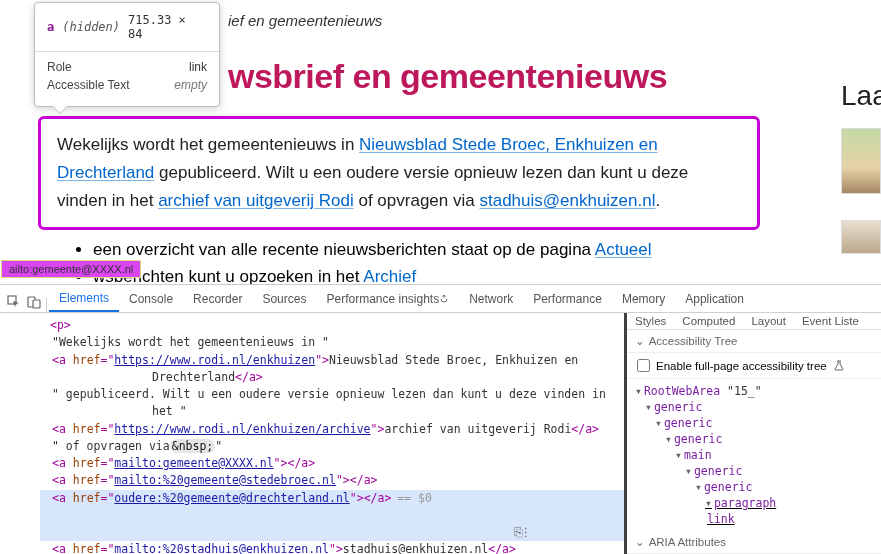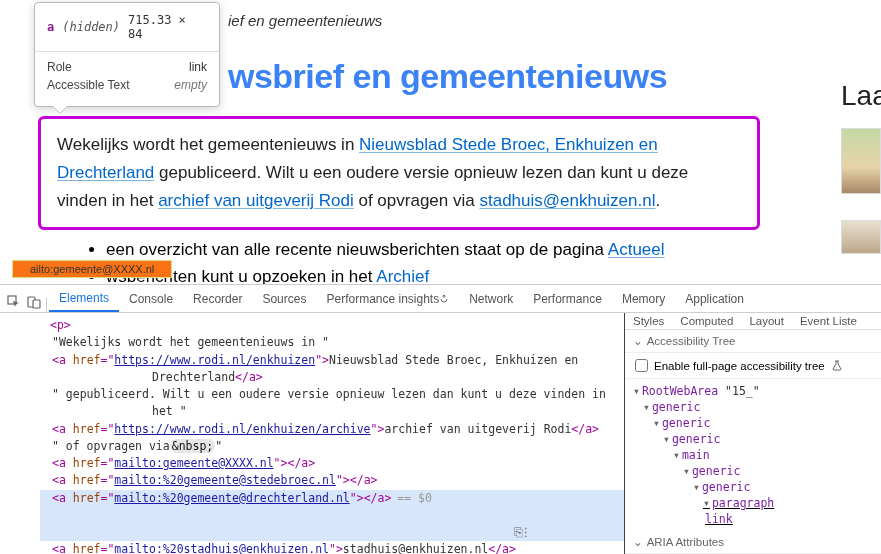--- a/index.html
+++ b/index.html
@@ -1,44 +1,44 @@
 <!DOCTYPE html>
 <html><head>
 <meta charset="utf-8">
 <style>
 * { box-sizing: border-box; margin: 0; padding: 0; }
 body { font-family: -apple-system, BlinkMacSystemFont, "Segoe UI", Helvetica, Arial, sans-serif; font-size: 14px; background: #fff; width: 881px; height: 554px; overflow: hidden; position: relative; }
 
 
 .page { position: absolute; top: 0; left: 0; right: 0; height: 284px; padding: 0 28px 0 38px; }
 .breadcrumb { color: #333; font-size: 15px; padding-top: 12px; padding-left: 190px; font-style: italic; }
-.page-title { font-size: 34px; font-weight: 600; color: #3b82f6; margin-top: 28px; margin-left: 190px; letter-spacing: -0.5px; }
+.page-title { font-size: 34px; font-weight: 600; color: #be185d; margin-top: 28px; margin-left: 190px; letter-spacing: -0.5px; }
 .paragraph-box { border: 3px solid #c800d8; border-radius: 6px; padding: 12px 16px; margin-top: 20px; font-size: 17px; line-height: 1.65; color: #222; position: relative; width: 722px; }
 .paragraph-box a, .bullets a { color: #0066cc; text-decoration: underline; text-decoration-color: rgba(0,102,204,0.5); text-underline-offset: 2px; }
 .bullets { margin-top: 6px; margin-left: 44px; font-size: 17px; line-height: 1.6; }
-.bullets li { list-style: disc; margin-left: 24px; }
+.bullets li { list-style: disc; margin-left: 11px; }
 
 .sidebar-right { position: absolute; right: 0; top: 80px; width: 40px; }
 .sidebar-right .side-title { font-size: 28px; font-weight: 500; color: #222; }
 .thumb { width: 40px; height: 66px; background: linear-gradient(180deg,#c4d9a4 0%,#e6d3a8 60%,#a88865 100%); margin-top: 16px; border: 1px solid #ddd; }
 .thumb2 { width: 40px; height: 34px; background: linear-gradient(180deg,#e8e0d0 0%,#bca88a 100%); margin-top: 26px; border: 1px solid #ddd; }
 
 
 .tooltip { position: absolute; left: 34px; top: 2px; background: #fff; border: 1px solid #bbb; border-radius: 4px; box-shadow: 0 2px 8px rgba(0,0,0,0.18); width: 186px; padding: 10px 12px; z-index: 50; font-size: 12px; }
 .tooltip .top-row { display:flex; align-items:center; gap:8px; margin-bottom:10px; }
 .tooltip .tag { color:#8a1596; font-weight:600; font-family: Menlo, Consolas, monospace; }
 .tooltip .hidden { font-style: italic; color:#555; font-family: Menlo, Consolas, monospace; }
 .tooltip .dims { font-family: Menlo, Consolas, monospace; color:#333; margin-left:auto; }
 .tooltip .sep { border-top:1px solid #ddd; margin: 0 -12px 8px; }
 .tooltip .kv { display:flex; justify-content:space-between; margin:4px 0; color:#444; }
 .tooltip .kv .v { color:#333; }
 .tooltip .kv .v.empty { font-style: italic; color:#777; }
 .tooltip-arrow { position:absolute; bottom:-7px; left:18px; width:0; height:0; border-left:7px solid transparent; border-right:7px solid transparent; border-top:7px solid #fff; filter: drop-shadow(0 1px 0 #bbb); }
 
-.status-bar { position:absolute; left:12px; top:260px; background:#f97316; border:1px solid #dcdc80; font-size: 11px; padding: 2px 17px; color:#333; font-family: "Helvetica Neue", Arial, sans-serif; }
+.status-bar { position:absolute; left:1px; top:260px; background:#d946ef; border:1px solid #dcdc80; font-size: 11px; padding: 2px 7px; color:#333; font-family: "Helvetica Neue", Arial, sans-serif; }
 
 
 .devtools { position:absolute; left:0; right:0; top:284px; bottom:0; border-top:1px solid #ccc; background:#fff; display:flex; flex-direction:column; }
 .dt-toolbar { display:flex; align-items:flex-end; height:28px; border-bottom:1px solid #d0d0d0; font-size:12px; color:#555; padding:0 4px; }
 .dt-toolbar .icon { width:20px; height:20px; display:flex; align-items:center; justify-content:center; color:#666; }
 .dt-toolbar .tab { padding:0 10px; height:100%; display:flex; align-items:center; cursor:pointer; }
 .dt-toolbar .tab.active { color:#1a73e8; border-bottom:2px solid #1a73e8; }
 .dt-toolbar .sep { height:14px; border-left:1px solid #ccc; margin:0 2px; }
 .dt-body { flex:1; display:flex; overflow:hidden; }
 .dt-elements { flex:1; overflow:auto; font-family: Menlo, Consolas, monospace; font-size:11.5px; line-height:1.5; padding:4px 0 4px 40px; position:relative; }
@@ -46,21 +46,21 @@
 .dt-elements .line .caret { color:#666; display:inline-block; width:10px; }
 .dt-elements .tagc { color:#a3069b; }
 .dt-elements .attr { color:#9b4406; }
 .dt-elements .val { color:#1a1aa6; text-decoration: underline; }
 .dt-elements .txt { color:#333; }
 .dt-elements .nbsp { background:#e6e6e6; padding:0 2px; border-radius:7px; color:#111; }
 .dt-elements .hl { background:#d7e6fb; display:block; }
 .dt-elements .eq0 { color:#999; font-style:normal; margin-left:6px; }
 .dt-elements .row-icons { position:absolute; right:4px; display:flex; gap:6px; color:#666; }
 
-.dt-right { width:257px; border-left:1px solid #404040; display:flex; flex-direction:column; font-size:11.5px; }
+.dt-right { width:257px; border-left:3px solid #404040; display:flex; flex-direction:column; font-size:11.5px; }
 .dt-right .subtabs { display:flex; border-bottom:1px solid #e0e0e0; height:26px; align-items:center; color:#555; }
 .dt-right .subtabs .t { padding:0 8px; cursor:pointer; }
 .dt-right .section-hdr { display:flex; align-items:center; padding:4px 8px; color:#666; border-bottom:1px solid #eee; }
 .dt-right .section-hdr .chev { margin-right:4px; }
 .dt-right .check-row { display:flex; align-items:center; gap:6px; padding:6px 10px; border-bottom:1px solid #eee; }
 .dt-right .tree { padding:4px 8px; font-family: Menlo, Consolas, monospace; }
 .dt-right .tree .n { padding:1px 0; }
 .dt-right .tree .ind1 { padding-left:10px; }
 .dt-right .tree .ind2 { padding-left:20px; }
 .dt-right .tree .ind3 { padding-left:30px; }
@@ -151,21 +151,21 @@
   <div class="dt-body">
     <div class="dt-elements">
       <div class="line"><span class="caret">▼</span><span class="tagc">&lt;p&gt;</span></div>
       <div class="line" style="padding-left:112px"><span class="txt">"Wekelijks wordt het gemeentenieuws in "</span></div>
       <div class="line" style="padding-left:112px"><span class="tagc">&lt;a </span><span class="attr">href</span><span class="tagc">="</span><span class="val">https://www.rodi.nl/enkhuizen</span><span class="tagc">"</span><span class="tagc">&gt;</span><span class="txt">Nieuwsblad Stede Broec, Enkhuizen en Drechterland</span><span class="tagc">&lt;/a&gt;</span></div>
       <div class="line" style="padding-left:112px"><span class="txt">" gepubliceerd. Wilt u een oudere versie opnieuw lezen dan kunt u deze vinden in het "</span></div>
       <div class="line" style="padding-left:112px"><span class="tagc">&lt;a </span><span class="attr">href</span><span class="tagc">="</span><span class="val">https://www.rodi.nl/enkhuizen/archive</span><span class="tagc">"</span><span class="tagc">&gt;</span><span class="txt">archief van uitgeverij Rodi</span><span class="tagc">&lt;/a&gt;</span></div>
       <div class="line" style="padding-left:112px"><span class="txt">" of opvragen via</span><span class="nbsp">&amp;nbsp;</span><span class="txt">"</span></div>
       <div class="line" style="padding-left:112px"><span class="tagc">&lt;a </span><span class="attr">href</span><span class="tagc">="</span><span class="val">mailto:gemeente@XXXX.nl</span><span class="tagc">"</span><span class="tagc">&gt;</span><span class="tagc">&lt;/a&gt;</span></div>
       <div class="line" style="padding-left:112px"><span class="tagc">&lt;a </span><span class="attr">href</span><span class="tagc">="</span><span class="val">mailto:%20gemeente@stedebroec.nl</span><span class="tagc">"</span><span class="tagc">&gt;</span><span class="tagc">&lt;/a&gt;</span></div>
-      <div class="line hl" style="padding-left:112px;position:relative"><span class="tagc">&lt;a </span><span class="attr">href</span><span class="tagc">="</span><span class="val">mailto:%20gemeente@drechterland.nl</span><span class="tagc">"</span><span class="tagc">&gt;</span><span class="tagc">&lt;/a&gt;</span><span class="eq0">== $0</span>
+      <div class="line hl" style="padding-left:112px;position:relative"><span class="tagc">&lt;a </span><span class="attr">href</span><span class="tagc">="</span><span class="val">oudere:%20gemeente@drechterland.nl</span><span class="tagc">"</span><span class="tagc">&gt;</span><span class="tagc">&lt;/a&gt;</span><span class="eq0">== $0</span>
         <span class="row-icons"><span>⎘</span><span>⋮</span></span>
       </div>
       <div class="line" style="padding-left:112px"><span class="tagc">&lt;a </span><span class="attr">href</span><span class="tagc">="</span><span class="val">mailto:%20stadhuis@enkhuizen.nl</span><span class="tagc">"</span><span class="tagc">&gt;</span><span class="txt">stadhuis@enkhuizen.nl</span><span class="tagc">&lt;/a&gt;</span></div>
 
     </div>
 
     <div class="dt-right">
       <div class="subtabs">
         <div class="t">Styles</div>
         <div class="t">Computed</div>

